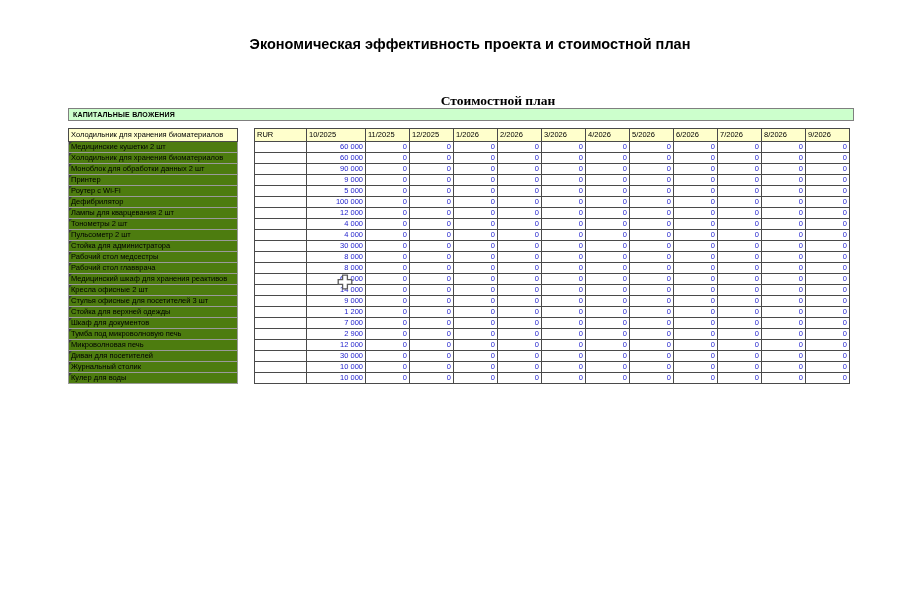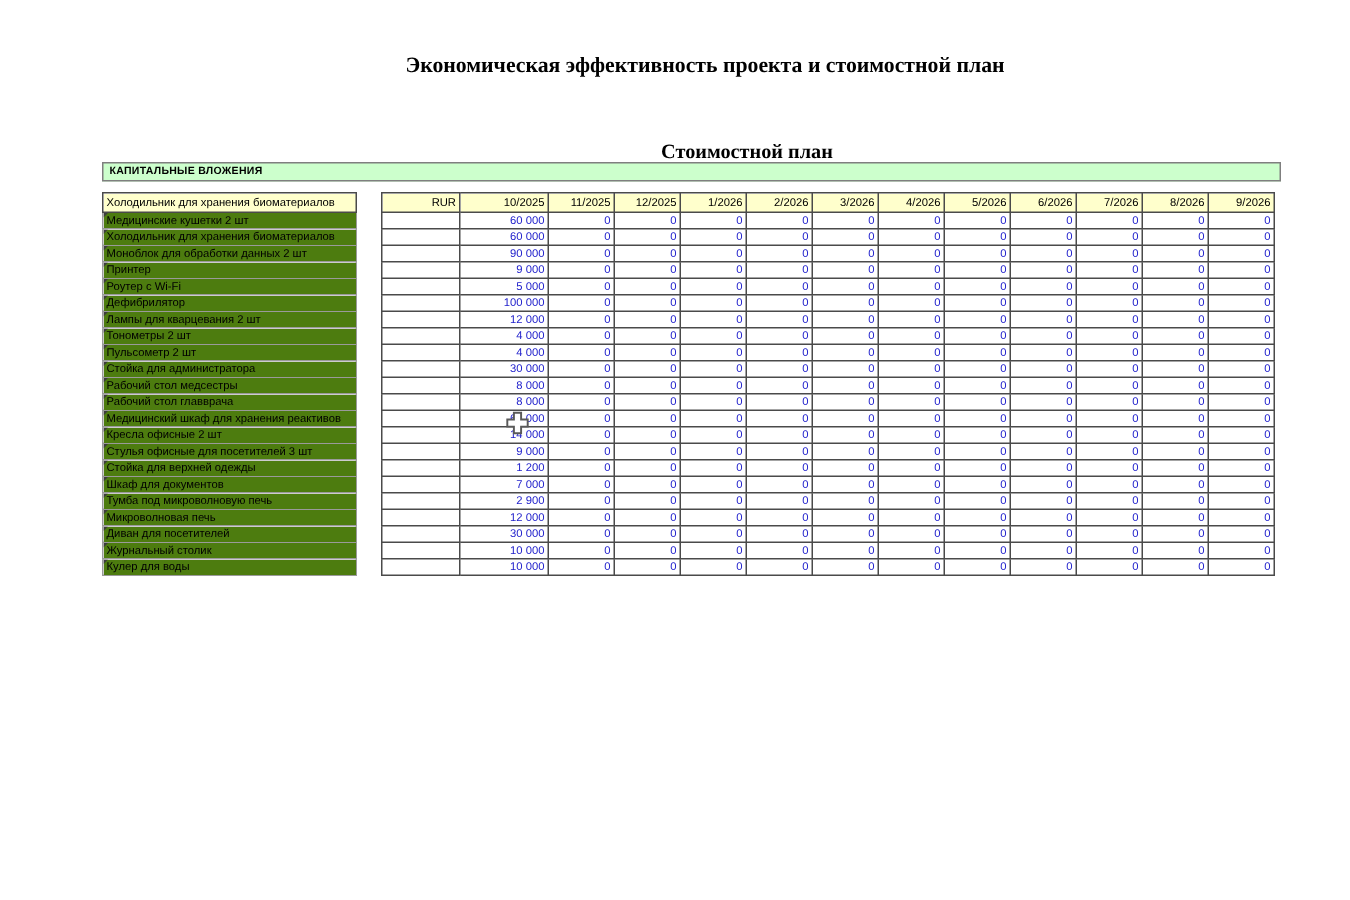--- a/index.html
+++ b/index.html
@@ -2,42 +2,42 @@
 <html style="--section-bg: #ccffcc; --header-bg: #ffffcc; --value-text: #2222cc;"><head>
 <meta charset="utf-8">
 <style>
   html,body{margin:0;padding:0;}
   body{
     position:relative;width:900px;height:600px;background:#ffffff;overflow:hidden;
     font-family:"Liberation Sans",sans-serif;color:#000;
   }
   .page-title{
     position:absolute;left:40px;top:36px;width:860px;text-align:center;
-    font-family:Liberation Serif, serif;font-weight:bold;font-size:14.5px;margin:0;
+    font-family:Liberation Sans, sans-serif;font-weight:bold;font-size:14.5px;margin:0;
   }
   .page-subtitle{
     position:absolute;left:52px;top:77px;width:860px;text-align:center;
     font-family:"Liberation Serif",serif;font-weight:bold;font-size:13.5px;margin:16px;
   }
   .section-band{
     position:absolute;left:68px;top:108px;width:786px;height:13px;box-sizing:border-box;
     background:var(--section-bg,#ccffcc);border:1px solid #7f7f7f;
     font-size:7px;font-weight:bold;line-height:11px;padding-left:4px;letter-spacing:.2px;
     white-space:nowrap;overflow:hidden;
   }
   table.cost-table{
     position:absolute;left:68px;top:128px;border-collapse:collapse;table-layout:fixed;
     font-size:7.5px;
   }
   .cost-table th,.cost-table td{
     padding:0 2px;margin:0;overflow:hidden;white-space:nowrap;box-sizing:border-box;
     height:11px;line-height:10px;font-weight:normal;
   }
   .cost-table thead th{height:13px;line-height:12px;}
-  .head{background:var(--header-bg,#ffffcc);border:1px solid #4a4a4a;text-align:right;}
+  .head{background:var(--header-bg,#ffffcc);border:1px solid #4a4a4a;text-align:left;}
   .label-head{text-align:left;font-weight:bold;}
   .gap-cell{border:none;background:transparent;}
   .label-cell{
     border:1px solid #9a9a9a;text-align:left;position:relative;background:#4d7c0f;
   }
   .label-cell::after{
     content:"";position:absolute;left:0;top:0;width:0;height:0;
     border-top:3px solid #3c3c3c;border-right:3px solid transparent;
   }
   .rur-cell{border:1px solid #4a4a4a;background:#fff;}

